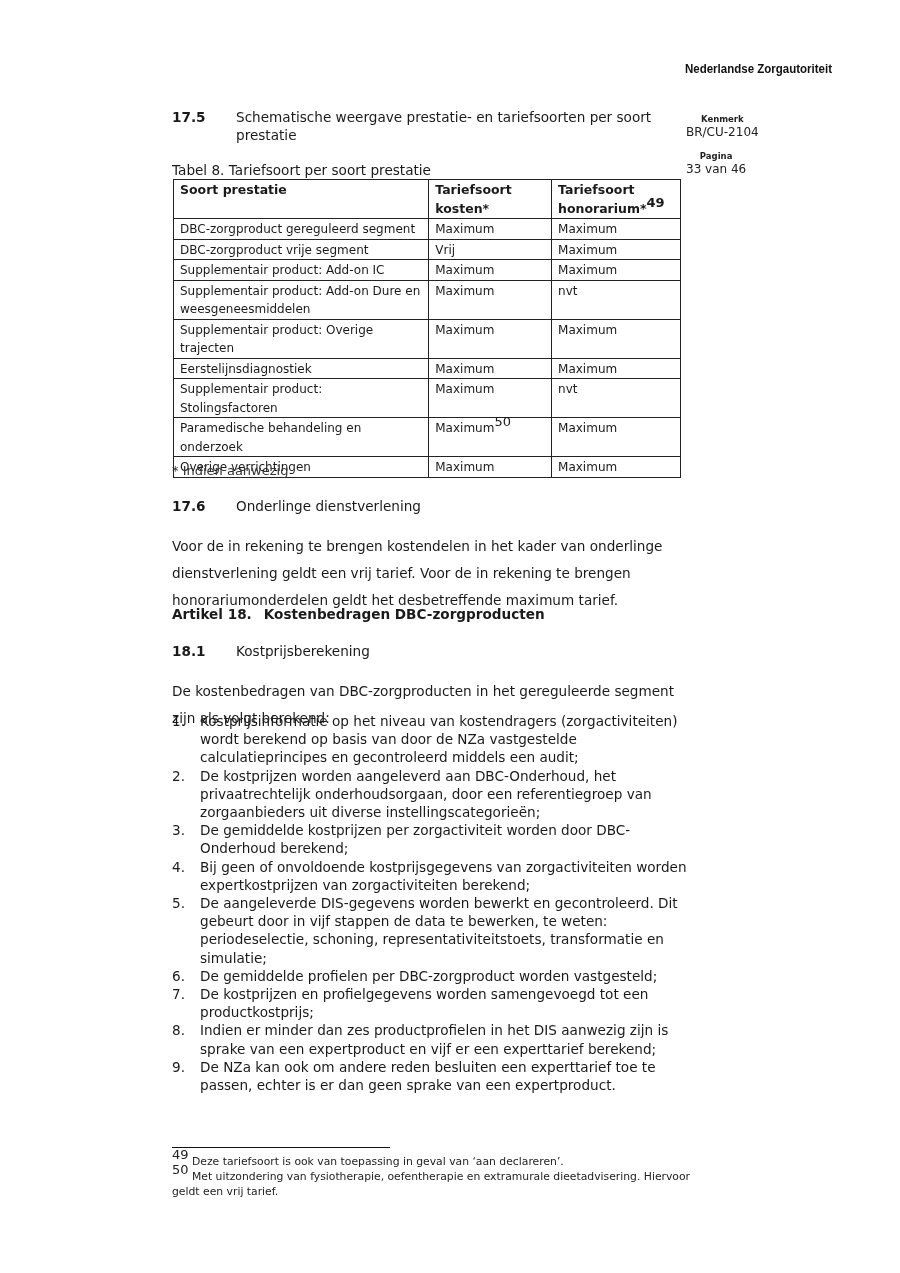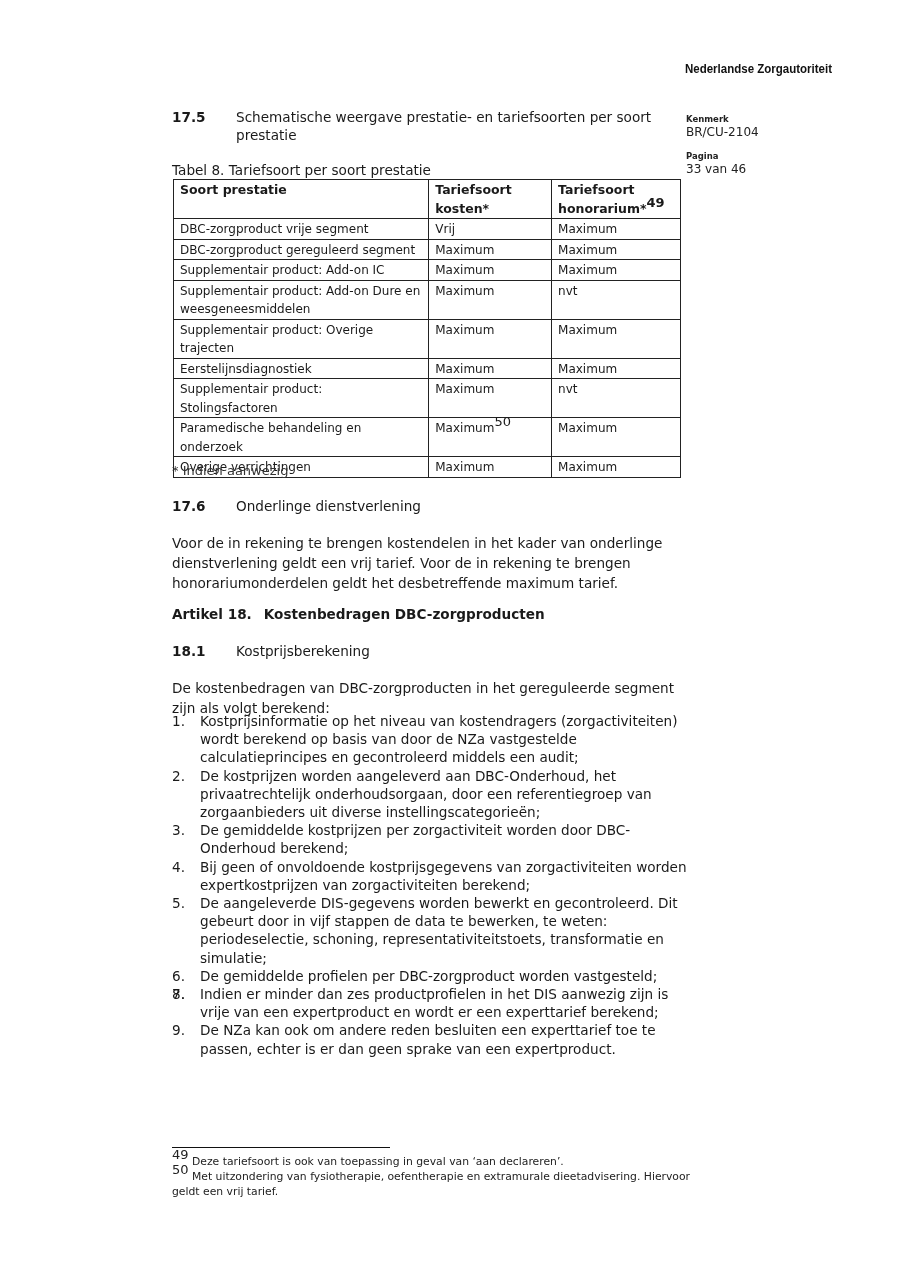--- a/index.html
+++ b/index.html
@@ -1,35 +1,35 @@
 <!DOCTYPE html>
 <html><head>
 <meta charset="utf-8">
 <style>
   html, body { margin: 0; padding: 0; background: #ffffff; }
   body { width: 900px; height: 1273px; position: relative; overflow: hidden;
          font-family: "DejaVu Sans", sans-serif; color: #1a1a1a; }
   .org { position: absolute; left: 685px; top: 62px; font-family: "Liberation Sans", sans-serif;
          font-weight: bold; font-size: 12.5px; color: #111; transform: scaleX(0.92); transform-origin: left; }
   .meta { position: absolute; left: 686px; font-size: 12px; color: #222; }
-  .meta .lbl { font-size: 8.5px; font-weight: bold; color: #222; display: block; line-height: 11px; }
+  .meta .lbl { font-size: 8.5px; font-weight: bold; color: #222; display: block; line-height: 11px; text-align: center; }
   .meta .val { font-size: 12px; line-height: 14px; display: block; text-align: right; }
   .h2 { position: absolute; left: 172px; font-size: 13.6px; line-height: 18px; }
   .h2 .num { position: absolute; left: 0; font-weight: bold; }
   .h2 .title { position: absolute; left: 64px; width: 420px; }
   .caption { position: absolute; left: 172px; top: 162px; font-size: 13.6px; }
   table.tbl { position: absolute; left: 173px; top: 179px; width: 508px; border-collapse: collapse;
               font-size: 12px; }
   table.tbl td, table.tbl th { border: 1.5px solid #222; padding: 1px 6px 0 6px; vertical-align: top;
               text-align: left; line-height: 18.5px; margin-left: 8px; }
   table.tbl th { font-weight: bold; font-size: 12.5px; }
   table.tbl col.c1 { width: 256px; } table.tbl col.c2 { width: 123px; } table.tbl col.c3 { width: 129px; }
   sup { font-size: 13px; vertical-align: 6px; line-height: 0; }
   .note { position: absolute; left: 172px; top: 463px; font-size: 13px; color: #333; }
-  .para { position: absolute; left: 172px; width: 520px; font-size: 13.6px; line-height: 20px; }
+  .para { position: absolute; left: 172px; width: 520px; font-size: 13.6px; line-height: 27px; }
   .art { position: absolute; left: 172px; top: 606px; font-size: 13.6px; font-weight: bold; }
   .art .sp { display: inline-block; width: 12px; }
   ol.steps { position: absolute; left: 172px; top: 712px; width: 520px; margin: 0; padding: 0;
              list-style: none; font-size: 13.6px; line-height: 18.2px; }
   ol.steps li { position: relative; padding-left: 28px; }
   ol.steps li .n { position: absolute; left: 0; }
   .fn-rule { position: absolute; left: 172px; top: 1147px; width: 218px; border-top: 1.5px solid #111; }
   .fn { position: absolute; left: 172px; width: 520px; font-size: 10.8px; line-height: 14.5px; color: #222; }
 </style>
 </head>
@@ -61,27 +61,27 @@
     </colgroup>
   <thead>
     <tr>
       <th><span>Soort prestatie</span></th>
       <th><span>Tariefsoort kosten*</span></th>
       <th><span>Tariefsoort honorarium*</span><sup>49</sup></th>
     </tr>
   </thead>
   <tbody>
     <tr>
-        <td>DBC-zorgproduct vrije segment</td>
-        <td><span>Vrij</span></td>
+        <td>DBC-zorgproduct gereguleerd segment</td>
+        <td><span>Maximum</span></td>
         <td>Maximum</td>
       </tr>
     <tr>
-        <td>DBC-zorgproduct gereguleerd segment</td>
-        <td><span>Maximum</span></td>
+        <td>DBC-zorgproduct vrije segment</td>
+        <td><span>Vrij</span></td>
         <td>Maximum</td>
       </tr>
     <tr>
         <td>Supplementair product: Add-on IC</td>
         <td><span>Maximum</span></td>
         <td>Maximum</td>
       </tr>
     <tr>
         <td>Supplementair product: Add-on Dure en weesgeneesmiddelen</td>
         <td><span>Maximum</span></td>
@@ -135,20 +135,20 @@
 
 <div class="para" style="top:678px;">De kostenbedragen van DBC-zorgproducten in het gereguleerde segment zijn als volgt berekend:</div>
 
 <ol class="steps">
   <li><span class="n">1.</span><span>Kostprijsinformatie op het niveau van kostendragers (zorgactiviteiten) wordt berekend op basis van door de NZa vastgestelde calculatieprincipes en gecontroleerd middels een audit;</span></li>
   <li><span class="n">2.</span><span>De kostprijzen worden aangeleverd aan DBC-Onderhoud, het privaatrechtelijk onderhoudsorgaan, door een referentiegroep van zorgaanbieders uit diverse instellingscategorieën;</span></li>
   <li><span class="n">3.</span><span>De gemiddelde kostprijzen per zorgactiviteit worden door DBC-Onderhoud berekend;</span></li>
   <li><span class="n">4.</span><span>Bij geen of onvoldoende kostprijsgegevens van zorgactiviteiten worden expertkostprijzen van zorgactiviteiten berekend;</span></li>
   <li><span class="n">5.</span><span>De aangeleverde DIS-gegevens worden bewerkt en gecontroleerd. Dit gebeurt door in vijf stappen de data te bewerken, te weten: periodeselectie, schoning, representativiteitstoets, transformatie en simulatie;</span></li>
   <li><span class="n">6.</span><span>De gemiddelde profielen per DBC-zorgproduct worden vastgesteld;</span></li>
-  <li><span class="n">7.</span></li>
-  <li><span class="n">8.</span><span>Indien er minder dan zes productprofielen in het DIS aanwezig zijn is vrije van een expertproduct en wordt er een experttarief berekend;</span></li>
+  <li><span class="n">7.</span><span>De kostprijzen en profielgegevens worden samengevoegd tot een productkostprijs;</span></li>
+  <li><span class="n">8.</span><span>Indien er minder dan zes productprofielen in het DIS aanwezig zijn is sprake van een expertproduct en vijf er een experttarief berekend;</span></li>
   <li><span class="n">9.</span><span>De NZa kan ook om andere reden besluiten een experttarief toe te passen, echter is er dan geen sprake van een expertproduct.</span></li>
 </ol>
 
 <div class="fn-rule"></div>
 <div class="fn" style="top:1155px;"><sup>49</sup> <span>Deze tariefsoort is ook van toepassing in geval van ‘aan declareren’.</span></div>
 <div class="fn" style="top:1170px;"><sup>50</sup> <span>Met uitzondering van fysiotherapie, oefentherapie en extramurale dieetadvisering. Hiervoor geldt een vrij tarief.</span></div>
 
 </body></html>

